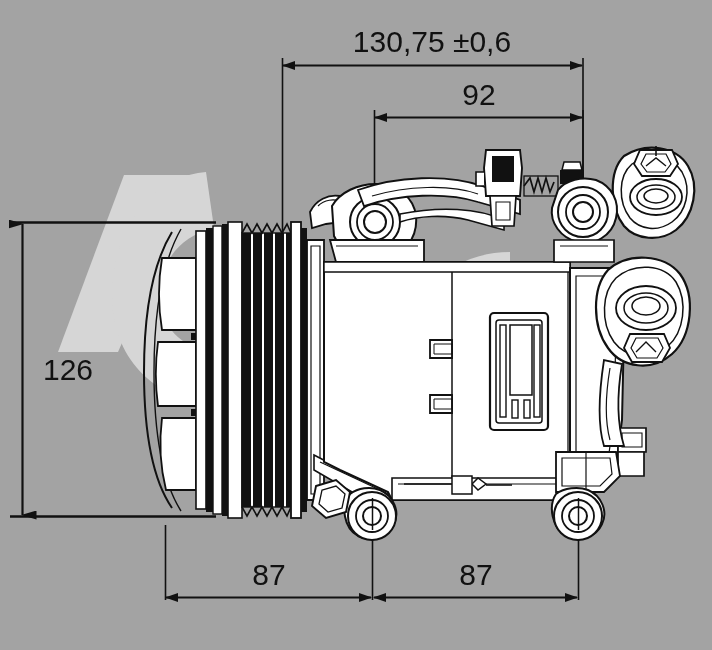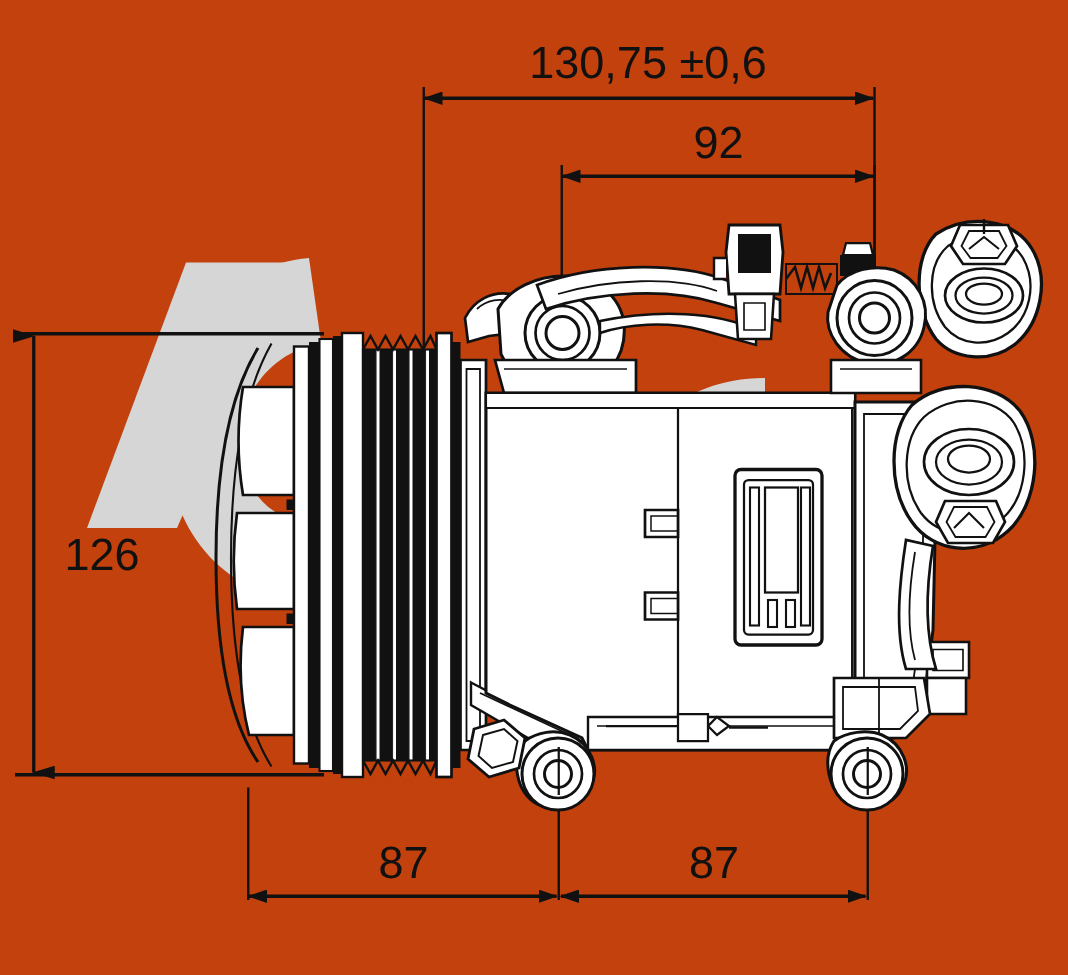--- a/index.html
+++ b/index.html
@@ -1,18 +1,18 @@
 <!DOCTYPE html>
 <html><head>
 <meta charset="utf-8">
 <style>
   html,body{margin:0;padding:0;background:#ffffff;}
   body{width:712px;height:650px;overflow:hidden;
        font-family:"Liberation Sans", sans-serif;}
-  #sheet{position:relative;width:712px;height:650px;background:#c2410c;}
+  #sheet{position:relative;width:712px;height:650px;background:#a3a3a3;}
   #sheet svg{position:absolute;left:0;top:0;}
   .dimtxt{font-family:"Liberation Sans", sans-serif;font-weight:400;fill:#111;}
 </style>
 </head>
 <body>
 
 <div id="sheet">
 
 <svg width="712" height="650" viewBox="0 0 712 650" shape-rendering="geometricPrecision">
 

